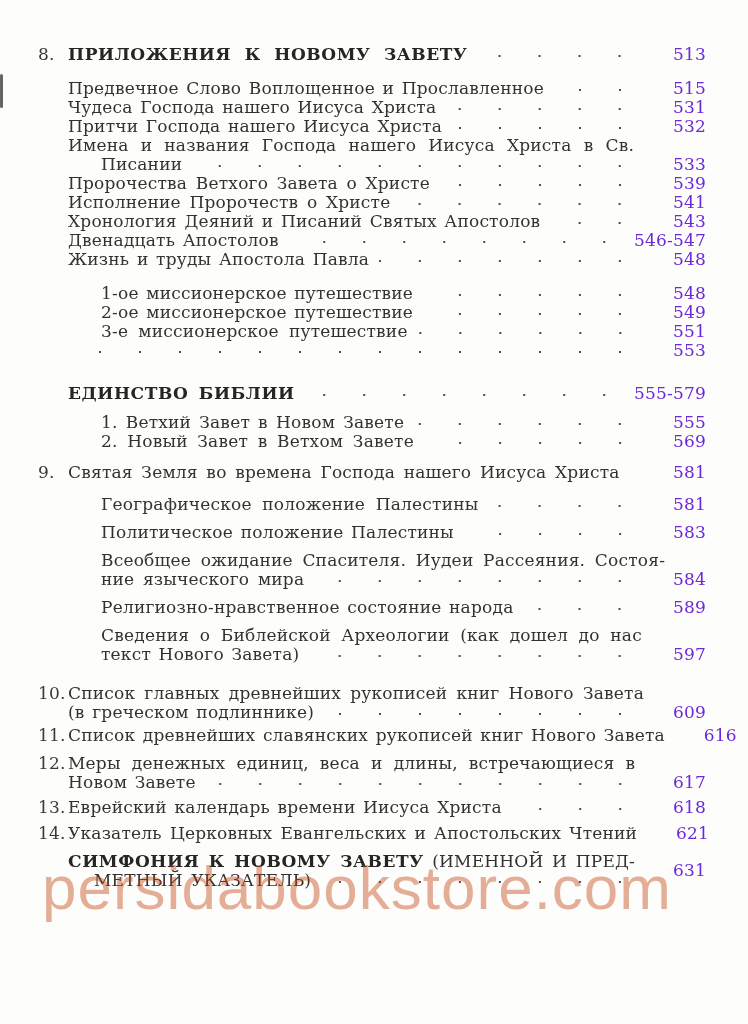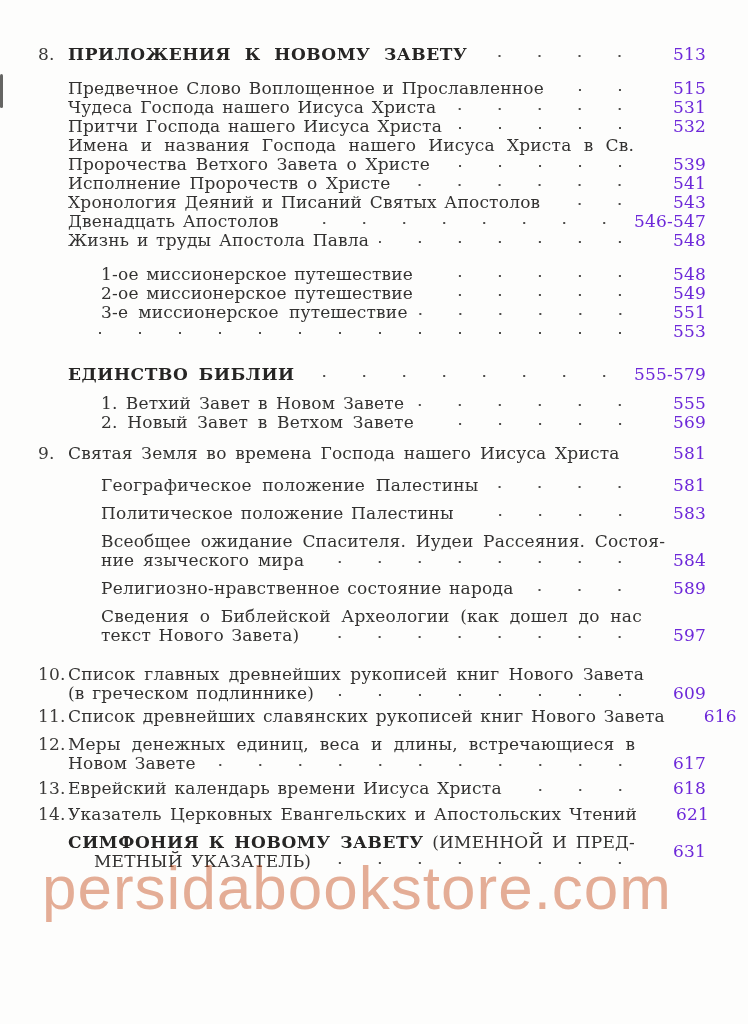--- a/index.html
+++ b/index.html
@@ -125,20 +125,26 @@
         <span class="entry" style="word-spacing: 2px;"><span class="t">Притчи Господа нашего Иисуса Христа</span></span>
         <span class="dots"></span>
         <span class="pg">532</span>
       </div>
       <div class="row lvl1 nodots">
         <span class="gutter"></span>
         <span class="entry" style="word-spacing: 6.5px;"><span class="t">Имена и названия Господа нашего Иисуса Христа в Св.</span></span>
         <span class="dots"></span>
         <span class="pg"></span>
       </div>
+      <div class="row lvl2">
+        <span class="gutter"></span>
+        <span class="entry"><span class="t">Писании</span></span>
+        <span class="dots"></span>
+        <span class="pg">533</span>
+      </div>
       <div class="row lvl1">
         <span class="gutter"></span>
         <span class="entry" style="word-spacing: 3px;"><span class="t">Пророчества Ветхого Завета о Христе</span></span>
         <span class="dots"></span>
         <span class="pg">539</span>
       </div>
       <div class="row lvl1">
         <span class="gutter"></span>
         <span class="entry" style="word-spacing: 3px;"><span class="t">Исполнение Пророчеств о Христе</span></span>
         <span class="dots"></span>

